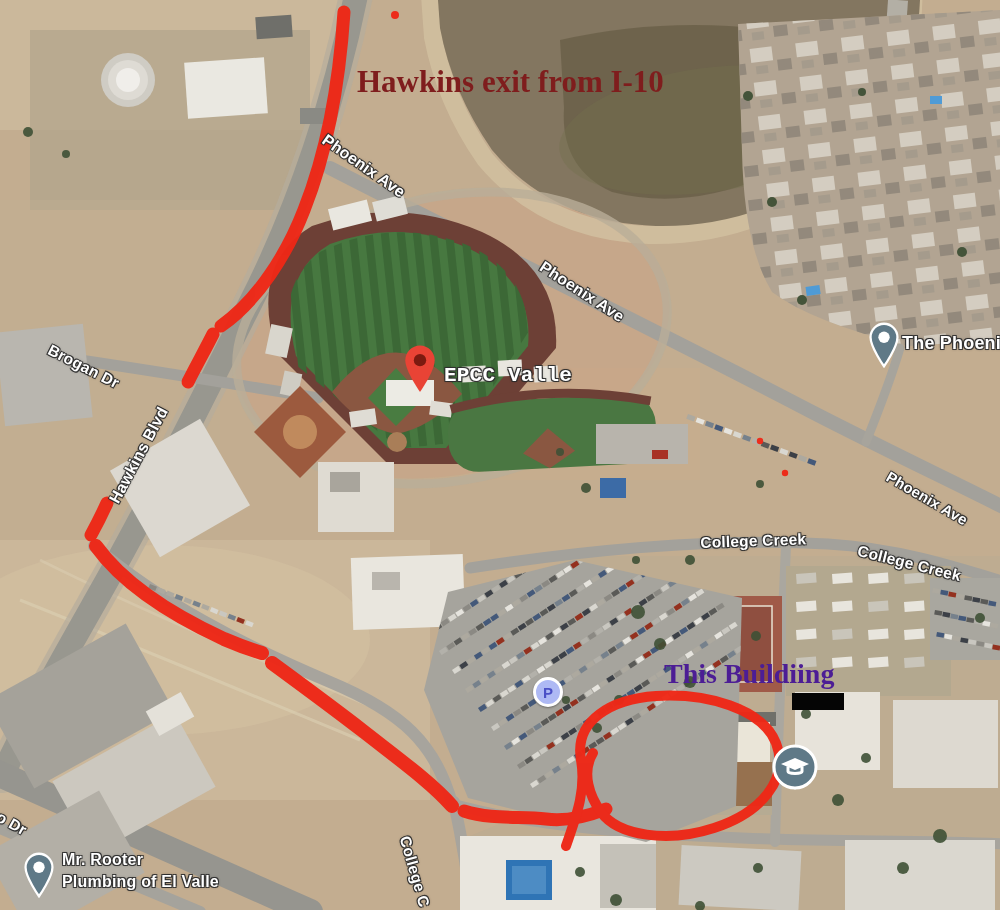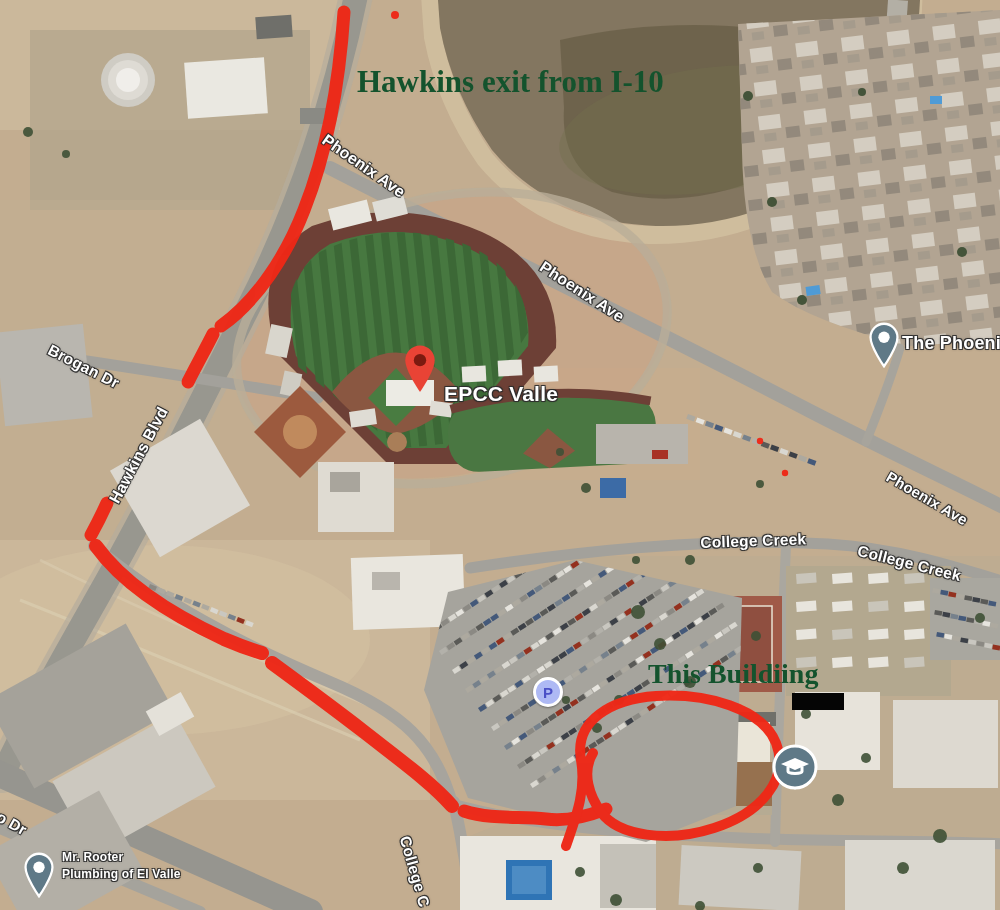--- a/index.html
+++ b/index.html
@@ -20,22 +20,22 @@
   #rooter-pin{left:22px;top:852px;}
   #phoenix-pin{left:867px;top:322px;}
   #education-pin{left:769px;top:744px;}
   #parking-badge{position:absolute;left:533px;top:677px;width:30px;height:30px;
     background:#aeb9f4;border:3px solid #fff;border-radius:50%;box-sizing:border-box;
     display:flex;align-items:center;justify-content:center;
     color:#4b50c6;font-weight:700;font-size:15px;box-shadow:0 1px 2px rgba(0,0,0,.35);}
   
   .annotation-text{position:absolute;font-family:"Liberation Serif",serif;
     font-weight:700;white-space:nowrap;}
-  #exit-text{left:357px;top:64px;font-size:31px;color:#14532d;}
-  #building-text{left:648px;top:658px;font-size:28px;color:#14532d;}
+  #exit-text{left:357px;top:64px;font-size:31px;color:#7f1d1d;}
+  #building-text{left:664px;top:658px;font-size:28px;color:#4c1d95;}
   #black-bar{position:absolute;left:792px;top:693px;width:52px;height:17px;background:#050505;}
 </style>
 </head>
 <body>
 
 <div id="stage">
 
   <svg id="satellite" width="1000" height="910" viewBox="0 0 1000 910">
     <defs>
       <pattern id="housePat" width="46" height="34" patternUnits="userSpaceOnUse" patternTransform="rotate(-7)">
@@ -582,24 +582,24 @@
       <div class="street-label" style="left: 546px; top: 258px; font-size: 16px; transform: rotate(33deg);">Phoenix Ave</div>
       <div class="street-label" style="left: 892px; top: 468px; font-size: 15px; transform: rotate(30deg);">Phoenix Ave</div>
       <div class="street-label" style="left: 53px; top: 341px; font-size: 15.5px; transform: rotate(27deg);">Brogan Dr</div>
       <div class="street-label" style="left: 106px; top: 498px; font-size: 16px; transform: rotate(-62deg);">Hawkins Blvd</div>
       <div class="street-label" style="left: 700px; top: 534px; font-size: 15.5px; transform: rotate(-2deg);">College Creek</div>
       <div class="street-label" style="left: 860px; top: 542px; font-size: 15.5px; transform: rotate(14deg);">College Creek</div>
       <div class="street-label" style="left: 413px; top: 834px; font-size: 15.5px; transform: rotate(74deg);">College C</div>
       <div class="street-label" style="left: 2px; top: 808px; font-size: 15.5px; transform: rotate(29deg);">o Dr</div>
     </div>
   <div id="poi-labels">
-      <div class="poi-label" style="left: 444px; top: 379px; font-size: 21px;">
+      <div class="poi-label" style="left: 444px; top: 361px; font-size: 21px; font-family: Liberation Mono, monospace;">
         <div>EPCC Valle</div>
       </div>
-      <div class="poi-label" style="left: 62px; top: 849px; font-size: 12px;">
+      <div class="poi-label" style="left: 62px; top: 849px; font-size: 16px;">
         <div>Mr. Rooter</div>
         <div>Plumbing of El Valle</div>
       </div>
       <div class="poi-label" style="left: 902px; top: 331px; font-size: 18px;">
         <div>The Phoenix</div>
       </div>
     </div>
 
   <div class="pin" id="epcc-pin">
     <svg width="36" height="50" viewBox="0 0 24 34">

